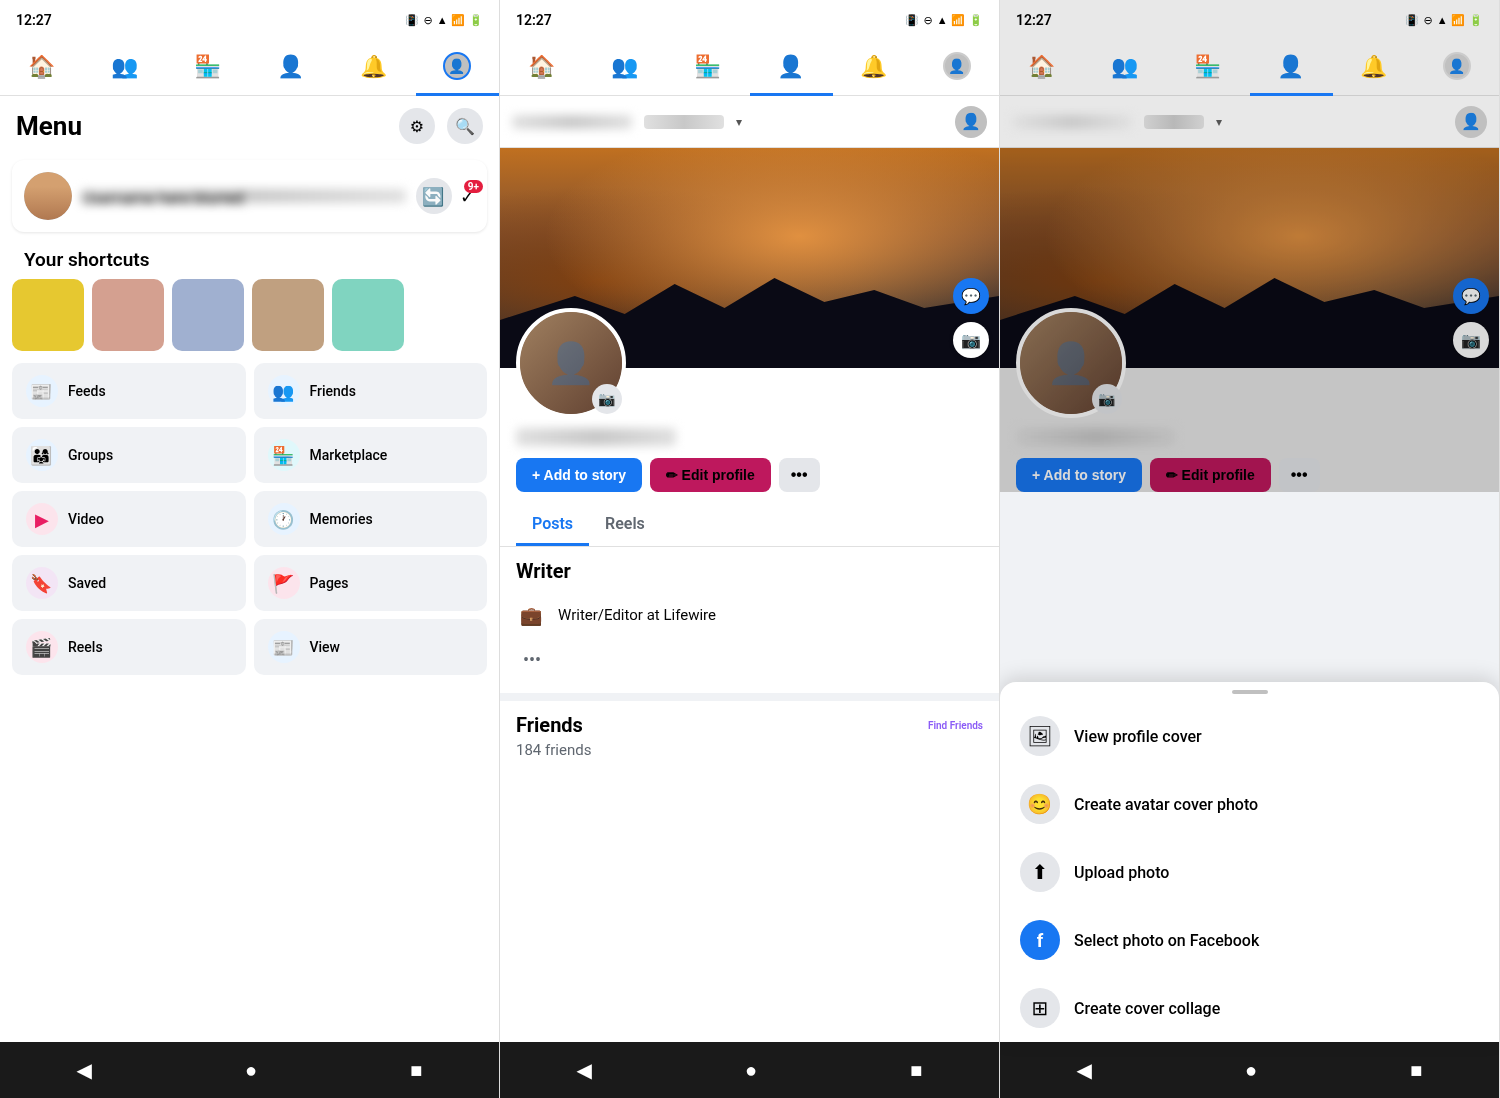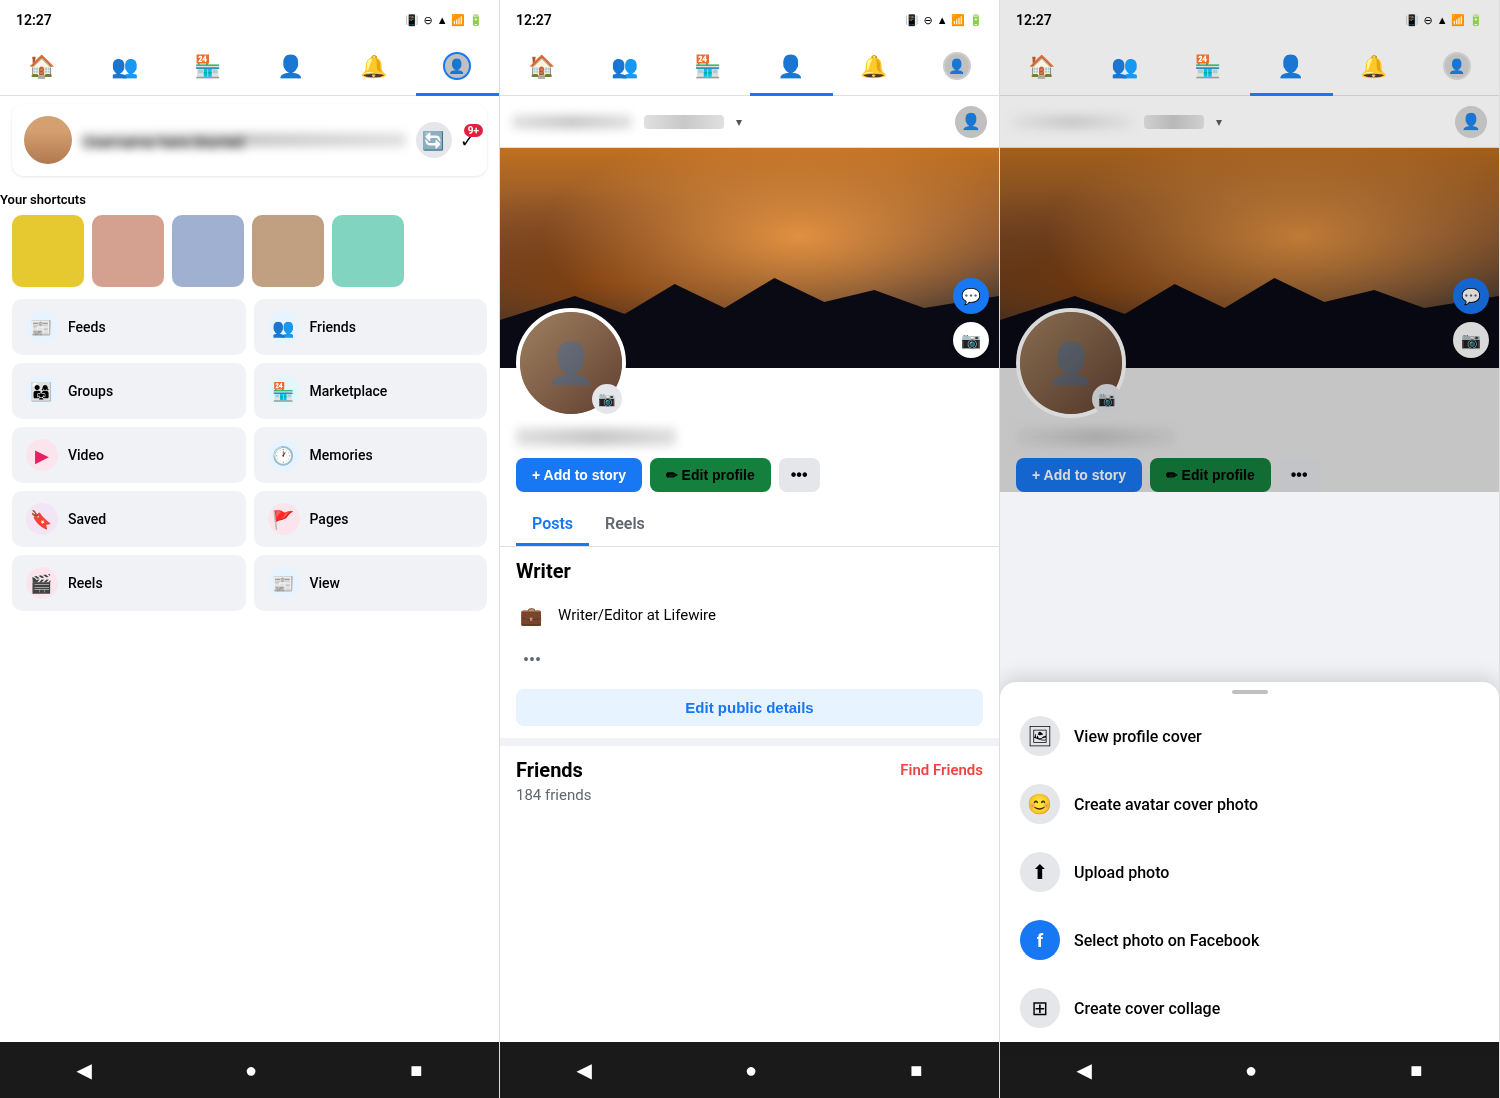--- a/index.html
+++ b/index.html
@@ -126,22 +126,22 @@
       background: linear-gradient(90deg, #e0e0e0 0%, #c8c8c8 50%, #e0e0e0 100%);
       border-radius: 4px;
       width: 120px;
     }
     .user-card-actions {
       display: flex; gap: 8px; align-items: center;
     }
 
     
     .section-label {
-      padding: 8px 0 4px;
-      font-size: 13px;
+      padding: 8px 24px 4px;
+      font-size: 19px;
       font-weight: 600;
       color: #000;
     }
     .shortcuts-row {
       display: flex;
       gap: 8px;
       padding: 4px 12px 8px;
       overflow-x: hidden;
     }
     .shortcut-thumb {
@@ -326,21 +326,21 @@
       color: #fff;
       border: none;
       border-radius: 8px;
       padding: 8px 16px;
       font-size: 14px;
       font-weight: 600;
       cursor: pointer;
       display: flex; align-items: center; gap: 4px;
     }
     .btn-secondary {
-      background: #15803d;
+      background: #be185d;
       color: #000;
       border: none;
       border-radius: 8px;
       padding: 8px 16px;
       font-size: 14px;
       font-weight: 600;
       cursor: pointer;
       display: flex; align-items: center; gap: 4px;
     }
     .btn-more {
@@ -425,22 +425,22 @@
       justify-content: space-between;
       align-items: center;
       margin-bottom: 4px;
     }
     .friends-title {
       font-size: 20px;
       font-weight: 700;
       color: #000;
     }
     .find-friends-link {
-      color: #ef4444;
-      font-size: 15px;
+      color: #8b5cf6;
+      font-size: 10px;
       font-weight: 600;
       cursor: pointer;
     }
     .friends-count {
       font-size: 15px;
       color: #606770;
     }
 
     
     .panel3 {
@@ -550,20 +550,31 @@
     <div class="nav-item">
       <span class="nav-icon">🔔</span>
     </div>
     <div class="nav-item active">
       <div class="nav-avatar">
         <span style="font-size:14px;">👤</span>
       </div>
     </div>
   </div>
 
+  <div class="menu-header">
+    <h1 class="menu-title">Menu</h1>
+    <div class="menu-header-icons">
+      <div class="icon-circle">
+        <span>⚙</span>
+      </div>
+      <div class="icon-circle">
+        <span>🔍</span>
+      </div>
+    </div>
+  </div>
 
   <div class="user-card">
     <div class="user-avatar">
       <div class="face-sim"></div>
     </div>
     <div class="user-name-blurred blurred">Username here blurred</div>
     <div class="user-card-actions">
       <div class="icon-circle" style="font-size:18px;">🔄</div>
       <div class="notif-badge">
         <span style="font-size:18px;">✓</span>
@@ -709,21 +720,20 @@
 
   <div class="details-section">
     <div class="details-title">Writer</div>
     <div class="detail-item">
       <div class="detail-icon">💼</div>
       <div class="detail-text">Writer/Editor at <strong>Lifewire</strong></div>
     </div>
     <div class="detail-item">
       <div class="detail-icon">•••</div>
     </div>
-    <button class="edit-public-btn">Edit public details</button>
   </div>
 
   <div class="friends-section">
     <div class="friends-header">
       <span class="friends-title">Friends</span>
       <span class="find-friends-link">Find Friends</span>
     </div>
     <div class="friends-count">184 friends</div>
   </div>
 

